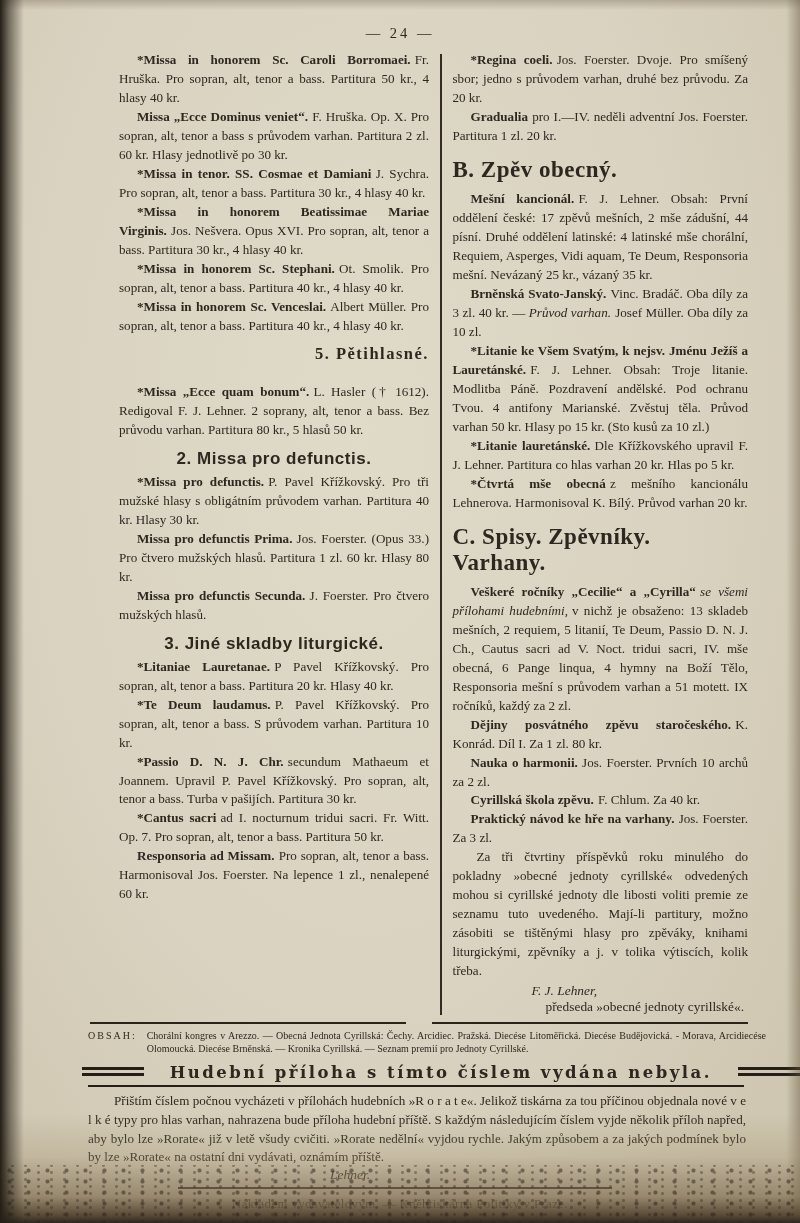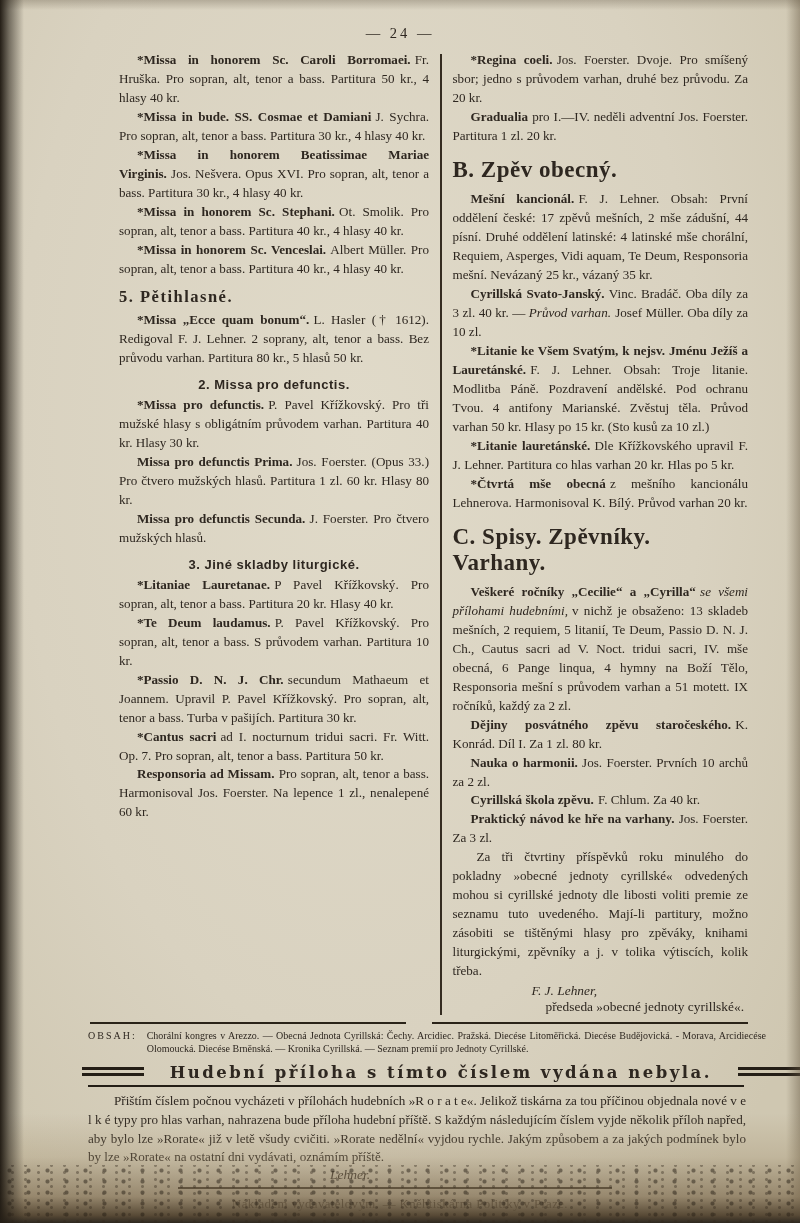--- a/index.html
+++ b/index.html
@@ -26,22 +26,22 @@
   .cols{display:flex;padding:9px 52px 0 119px;position:relative;}
   .col-l{flex:none;width:310px;}
   .divider{flex:none;width:1.5px;background:#352c21;margin:3px 11px 0 11px;}
   .col-r{flex:1;min-width:0;}
 
   .entry{margin:0;text-align:justify;text-indent:18px;font-size:13.1px;line-height:1.45;}
   .et{font-weight:bold;margin-right:.32em;}
   .ei{margin-right:.32em;}
   .noind{text-indent:24px;}
 
-  .h-fat{text-align:left;font-weight:bold;font-size:16.5px;letter-spacing:1.5px;margin:8px 0 4px;}
-  .h-sans{font-family:"Liberation Sans","DejaVu Sans",sans-serif;text-align:center;font-weight:bold;font-size:13px;margin:9px 0 4px;letter-spacing:.5px;}
+  .h-fat{text-align:right;font-weight:bold;font-size:16.5px;letter-spacing:1.5px;margin:8px 0 19px;}
+  .h-sans{font-family:"Liberation Sans","DejaVu Sans",sans-serif;text-align:center;font-weight:bold;font-size:17px;margin:9px 0 4px;letter-spacing:.5px;}
   .h-big{text-align:left;font-weight:bold;font-size:23px;margin:11px 0 7px;letter-spacing:.5px;}
 
   .sig{font-size:13.4px;margin-top:2px;}
   .sig .name{display:block;text-align:center;font-style:italic;padding-right:72px;}
   .sig .role{display:block;text-align:right;padding-right:4px;}
 
   .colrules{display:flex;padding:7px 52px 0 90px;gap:26px;}
   .colrules div{flex:1;border-top:2px solid #2a2318;height:0;}
 
   .obsah{display:flex;padding:5px 34px 0 88px;font-size:10px;font-weight:normal;line-height:1.3;}
@@ -61,21 +61,22 @@
 </head>
 <body>
 
 <div class="page">
   <div class="pageno">— 24 —</div>
 
   <div class="cols">
 
     <div class="col-l">
       <p class="entry"><b class="et">*Missa in honorem Sc. Caroli Borromaei.</b><span>Fr. Hruška. Pro sopran, alt, tenor a bass. Partitura 50 kr., 4 hlasy 40 kr.</span></p>
-      <p class="entry"><b class="et">*Missa in bude. SS. Cosmae et Damiani</b><span>J. Sychra. Pro sopran, alt, tenor a bass. Partitura 30 kr., 4 hlasy 40 kr.</span></p>
+      <p class="entry"><b class="et">Missa „Ecce Dominus veniet“.</b><span>F. Hruška. Op. X. Pro sopran, alt, tenor a bass s průvodem varhan. Partitura 2 zl. 60 kr. Hlasy jednotlivě po 30 kr.</span></p>
+      <p class="entry"><b class="et">*Missa in tenor. SS. Cosmae et Damiani</b><span>J. Sychra. Pro sopran, alt, tenor a bass. Partitura 30 kr., 4 hlasy 40 kr.</span></p>
       <p class="entry"><b class="et">*Missa in honorem Beatissimae Mariae Virginis.</b><span>Jos. Nešvera. Opus XVI. Pro sopran, alt, tenor a bass. Partitura 30 kr., 4 hlasy 40 kr.</span></p>
       <p class="entry"><b class="et">*Missa in honorem Sc. Stephani.</b><span>Ot. Smolik. Pro sopran, alt, tenor a bass. Partitura 40 kr., 4 hlasy 40 kr.</span></p>
       <p class="entry"><b class="et">*Missa in honorem Sc. Venceslai.</b><span>Albert Müller. Pro sopran, alt, tenor a bass. Partitura 40 kr., 4 hlasy 40 kr.</span></p>
 
       <div class="h-fat">5. Pětihlasné.</div>
       <p class="entry"><b class="et">*Missa „Ecce quam bonum“.</b><span>L. Hasler († 1612). Redigoval F. J. Lehner. 2 soprany, alt, tenor a bass. Bez průvodu varhan. Partitura 80 kr., 5 hlasů 50 kr.</span></p>
 
       <div class="h-sans">2. Missa pro defunctis.</div>
       <p class="entry"><b class="et">*Missa pro defunctis.</b><span>P. Pavel Křížkovský. Pro tři mužské hlasy s obligátním průvodem varhan. Partitura 40 kr. Hlasy 30 kr.</span></p>
       <p class="entry"><b class="et">Missa pro defunctis Prima.</b><span>Jos. Foerster. (Opus 33.) Pro čtvero mužských hlasů. Partitura 1 zl. 60 kr. Hlasy 80 kr.</span></p>
@@ -91,21 +92,21 @@
 
     <div class="divider"></div>
 
     <div class="col-r">
       <p class="entry"><b class="et">*Regina coeli.</b><span>Jos. Foerster. Dvoje. Pro smíšený sbor; jedno s průvodem varhan, druhé bez průvodu. Za 20 kr.</span></p>
       <p class="entry"><b class="et">Gradualia</b><span>pro I.—IV. neděli adventní Jos. Foerster. Partitura 1 zl. 20 kr.</span></p>
 
       <div class="h-big">B. Zpěv obecný.</div>
 
       <p class="entry"><b class="et">Mešní kancionál.</b><span>F. J. Lehner. Obsah: První oddělení české: 17 zpěvů mešních, 2 mše zádušní, 44 písní. Druhé oddělení latinské: 4 latinské mše chorální, Requiem, Asperges, Vidi aquam, Te Deum, Responsoria mešní. Nevázaný 25 kr., vázaný 35 kr.</span></p>
-      <p class="entry"><b class="et">Cyrillská Svato-Janský.</b><span>Vinc. Bradáč. Oba díly za 3 zl. 40 kr. —</span> <i class="ei">Průvod varhan.</i><span>Josef Müller. Oba díly za 10 zl.</span></p>
+      <p class="entry"><b class="et">Brněnská Svato-Janský.</b><span>Vinc. Bradáč. Oba díly za 3 zl. 40 kr. —</span> <i class="ei">Průvod varhan.</i><span>Josef Müller. Oba díly za 10 zl.</span></p>
       <p class="entry"><b class="et">*Litanie ke Všem Svatým, k nejsv. Jménu Ježíš a Lauretánské.</b><span>F. J. Lehner. Obsah: Troje litanie. Modlitba Páně. Pozdravení andělské. Pod ochranu Tvou. 4 antifony Marianské. Zvěstuj těla. Průvod varhan 50 kr. Hlasy po 15 kr. (Sto kusů za 10 zl.)</span></p>
       <p class="entry"><b class="et">*Litanie lauretánské.</b><span>Dle Křížkovského upravil F. J. Lehner. Partitura co hlas varhan 20 kr. Hlas po 5 kr.</span></p>
       <p class="entry"><b class="et">*Čtvrtá mše obecná</b><span>z mešního kancionálu Lehnerova. Harmonisoval K. Bílý. Průvod varhan 20 kr.</span></p>
 
       <div class="h-big">C. Spisy. Zpěvníky. Varhany.</div>
 
       <p class="entry"><b class="et">Veškeré ročníky „Cecilie“ a „Cyrilla“</b><i class="ei">se všemi přílohami hudebními,</i><span>v nichž je obsaženo: 13 skladeb mešních, 2 requiem, 5 litanií, Te Deum, Passio D. N. J. Ch., Cautus sacri ad V. Noct. tridui sacri, IV. mše obecná, 6 Pange linqua, 4 hymny na Boží Tělo, Responsoria mešní s průvodem varhan a 51 motett. IX ročníků, každý za 2 zl.</span></p>
       <p class="entry"><b class="et">Dějiny posvátného zpěvu staročeského.</b><span>K. Konrád. Díl I. Za 1 zl. 80 kr.</span></p>
       <p class="entry"><b class="et">Nauka o harmonii.</b><span>Jos. Foerster. Prvních 10 archů za 2 zl.</span></p>
       <p class="entry"><b class="et">Cyrillská škola zpěvu.</b><span>F. Chlum. Za 40 kr.</span></p>

